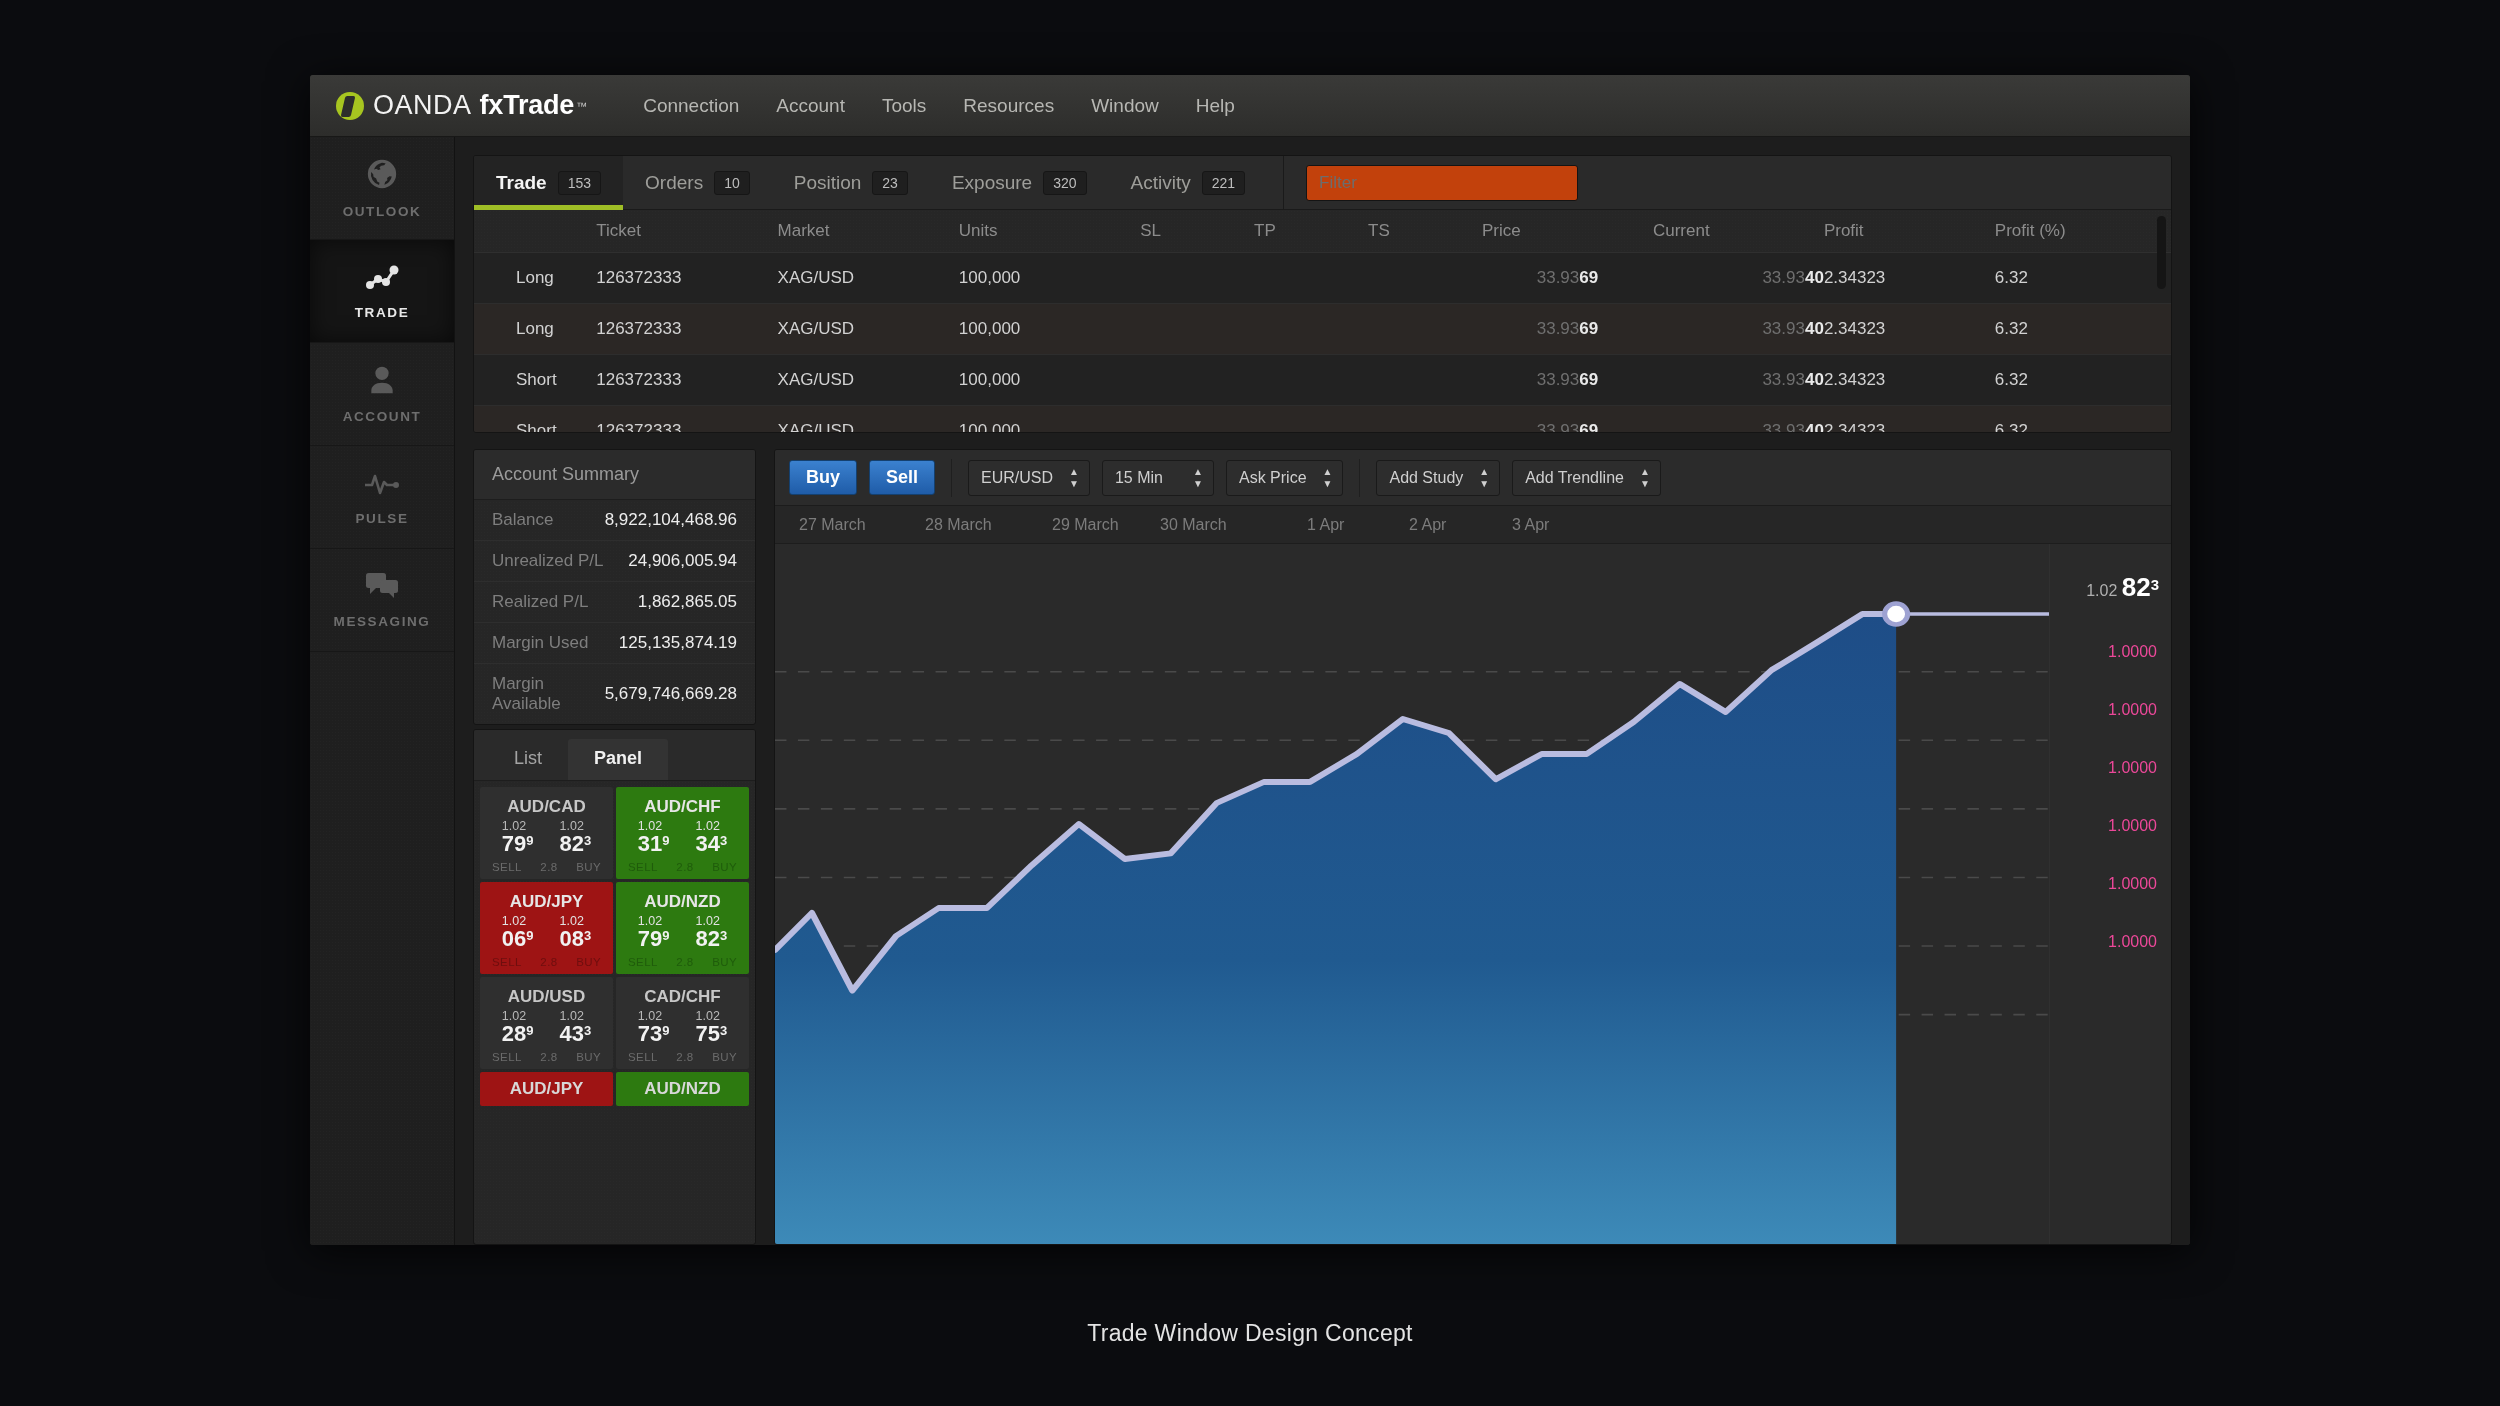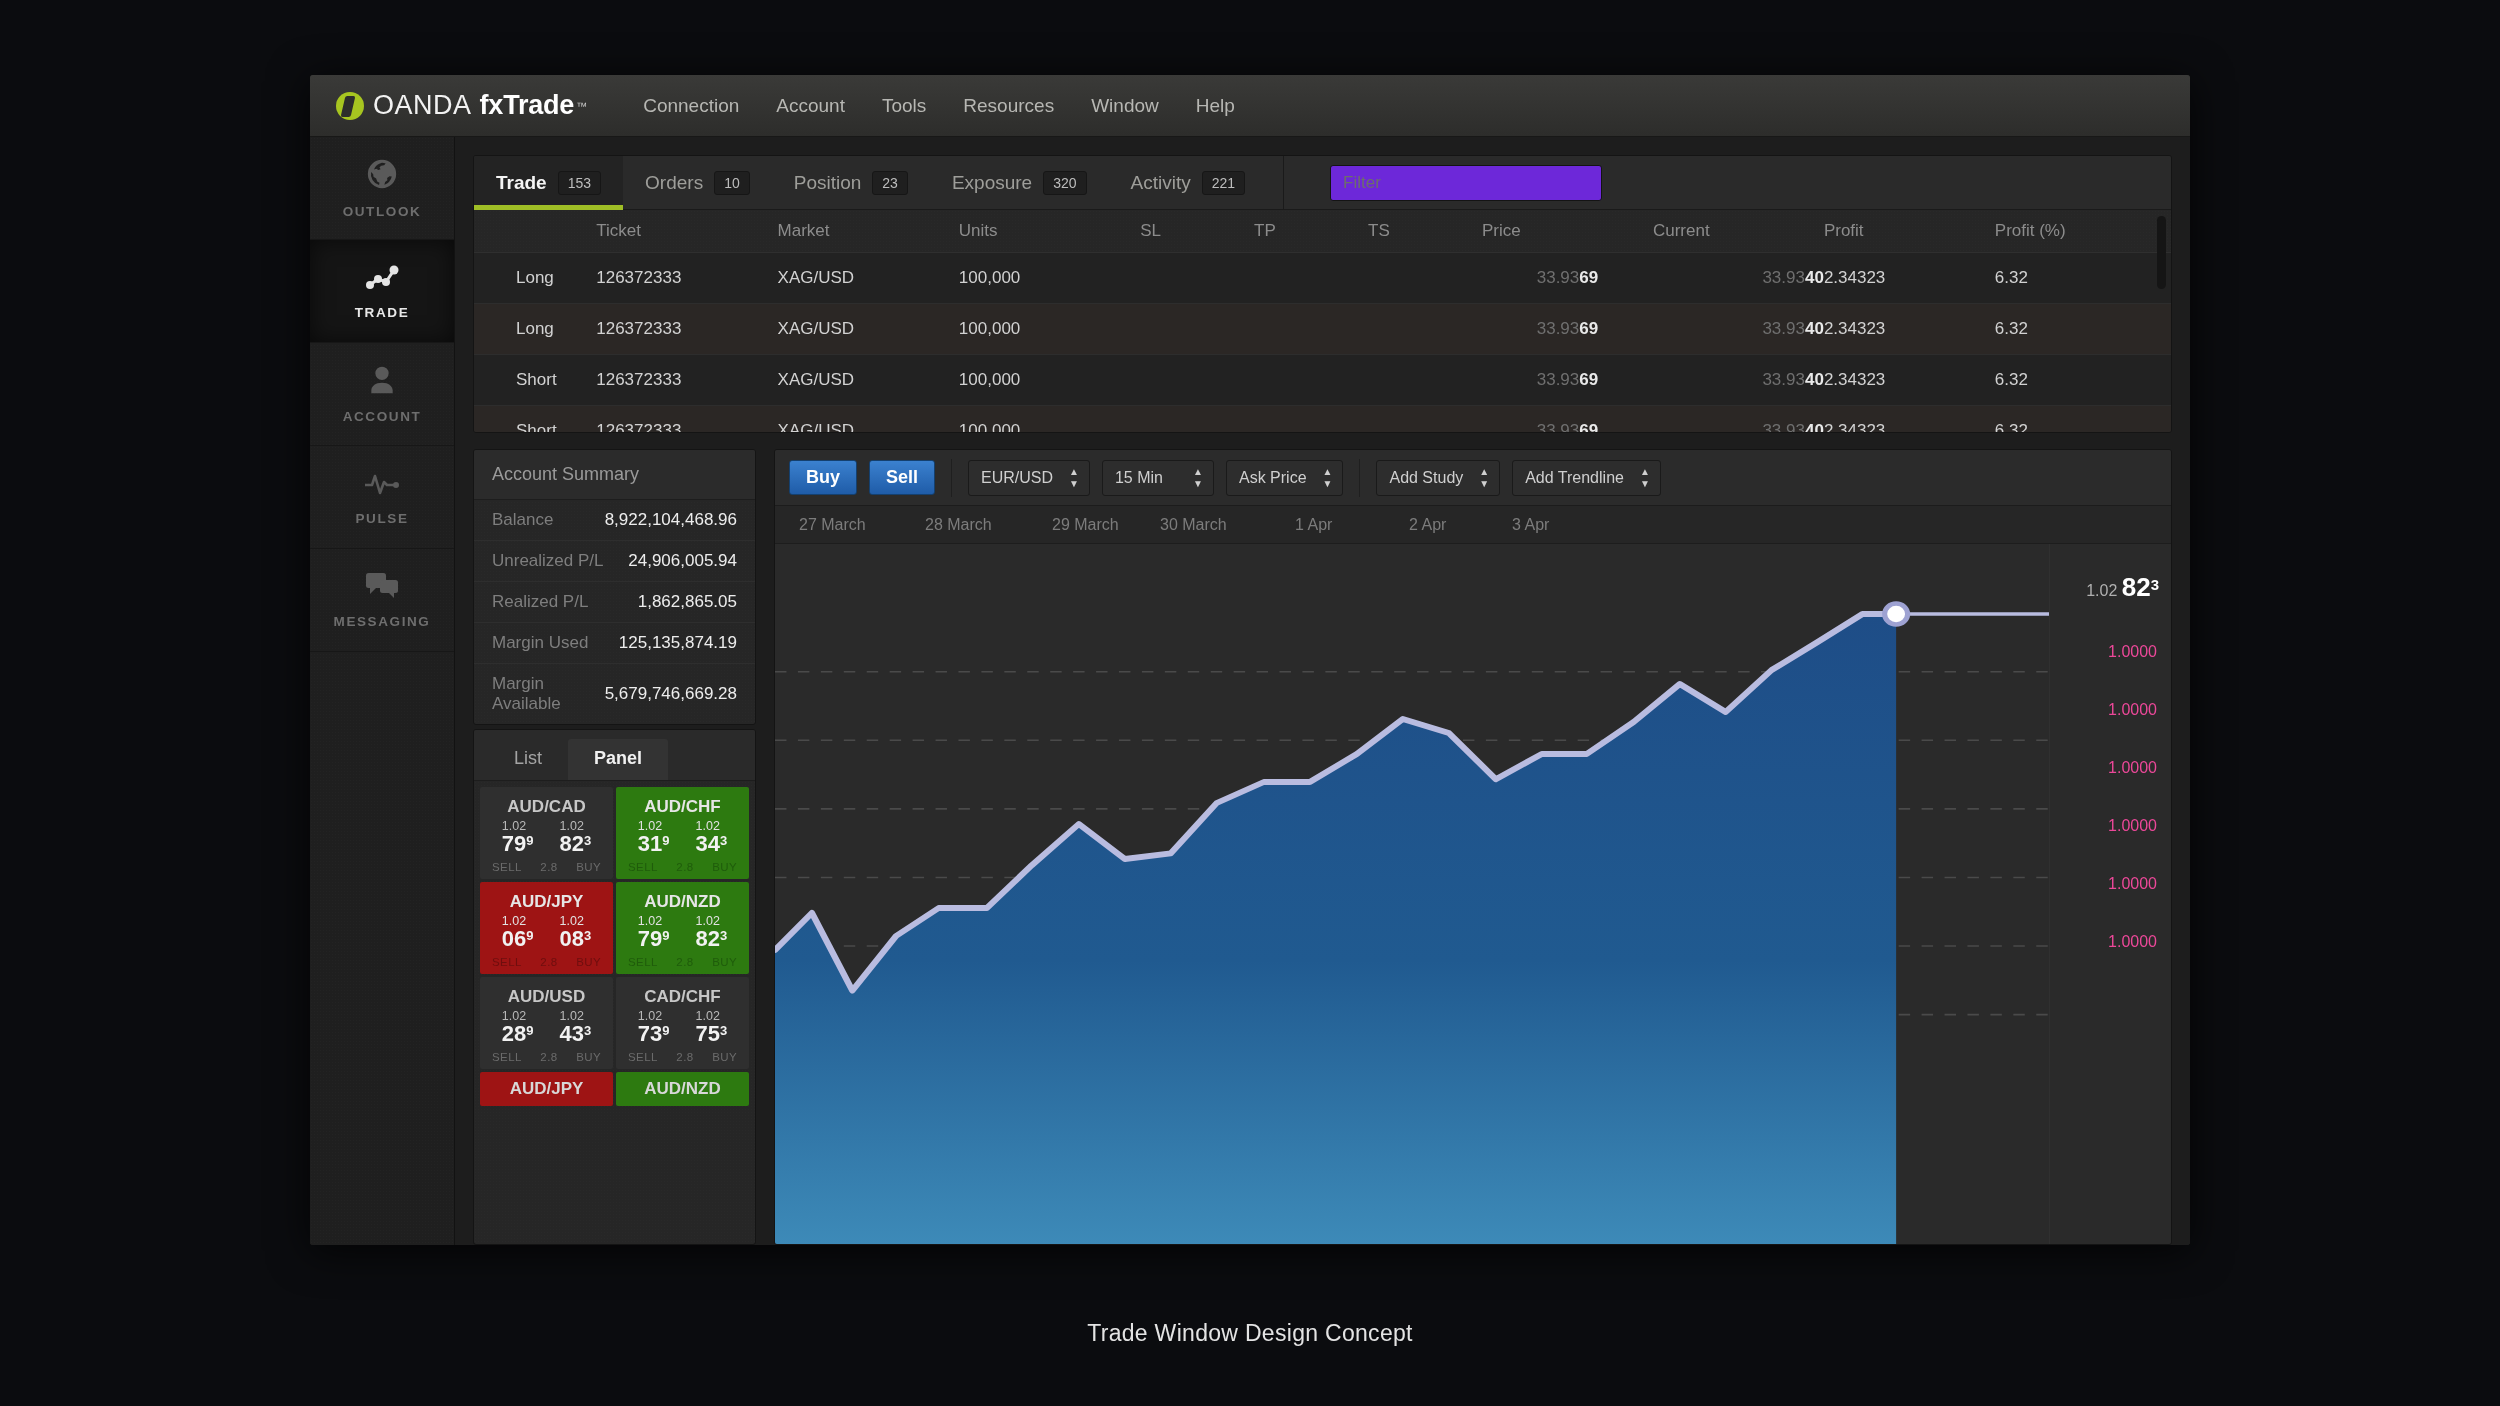--- a/index.html
+++ b/index.html
@@ -103,24 +103,23 @@
   .tab.active::after {
     content:""; position:absolute; left:0; right:0; bottom:-1px; height:5px; background:#9fbe26;
   }
   .tab-badge {
     background: #1f1f1f; border: 1px solid #161616; border-radius: 3px;
     color: #bdbdbd; font-size: 14px; font-weight: normal;
     padding: 3px 9px; min-width: 34px; text-align: center;
   }
   .filter-wrap { display:flex; align-items:center; margin-left: 16px; border-left:1px solid #1a1a1a; padding-left:22px; }
   .filter-input {
-    width: 272px; height: 36px; background: #6d28d9; border: 1px solid #141414;
+    width: 272px; height: 36px; background: #c2410c; border: 1px solid #141414;
     border-radius: 3px; color: #cfcfcf; font-size: 17px; padding: 0 12px;
     font-family: "Liberation Sans", sans-serif;
-    margin-left: 24px;
   }
   .filter-input::placeholder { color: #6d6d6d; }
 
   .tbl { width: 100%; border-collapse: collapse; table-layout: fixed; }
   .tbl th {
     text-align: left; color: #8c8c8c; font-size: 17px; font-weight: normal;
     padding: 11px 0 11px 0; border-bottom: 1px solid #2f2f2f;
   }
   .tbl td { color: #d2d2d2; font-size: 17px; padding: 15px 0; }
   .tbl tbody tr { border-bottom: 1px solid #2d2d2d; }
@@ -624,21 +623,21 @@
                 <span>Add Trendline</span>
                 <span class="updown">▲<span style="display:block">▼</span></span>
               </div>
             </div>
 
             <div class="chart-dates">
               <span style="left:24px">27 March</span>
               <span style="left:150px">28 March</span>
               <span style="left:277px">29 March</span>
               <span style="left:385px">30 March</span>
-              <span style="left:520px">1 Apr</span>
+              <span style="left:532px">1 Apr</span>
               <span style="left:634px">2 Apr</span>
               <span style="left:737px">3 Apr</span>
             </div>
 
             <div class="chart-area">
               <div class="chart-plot">
                 <svg id="chart-svg" width="100%" height="100%" viewBox="0 0 1000 600" preserveAspectRatio="none">
                   <defs>
                     <linearGradient id="areaGrad" x1="0" y1="0" x2="0" y2="1">
                       <stop offset="0%" stop-color="#1e4d87"></stop>

